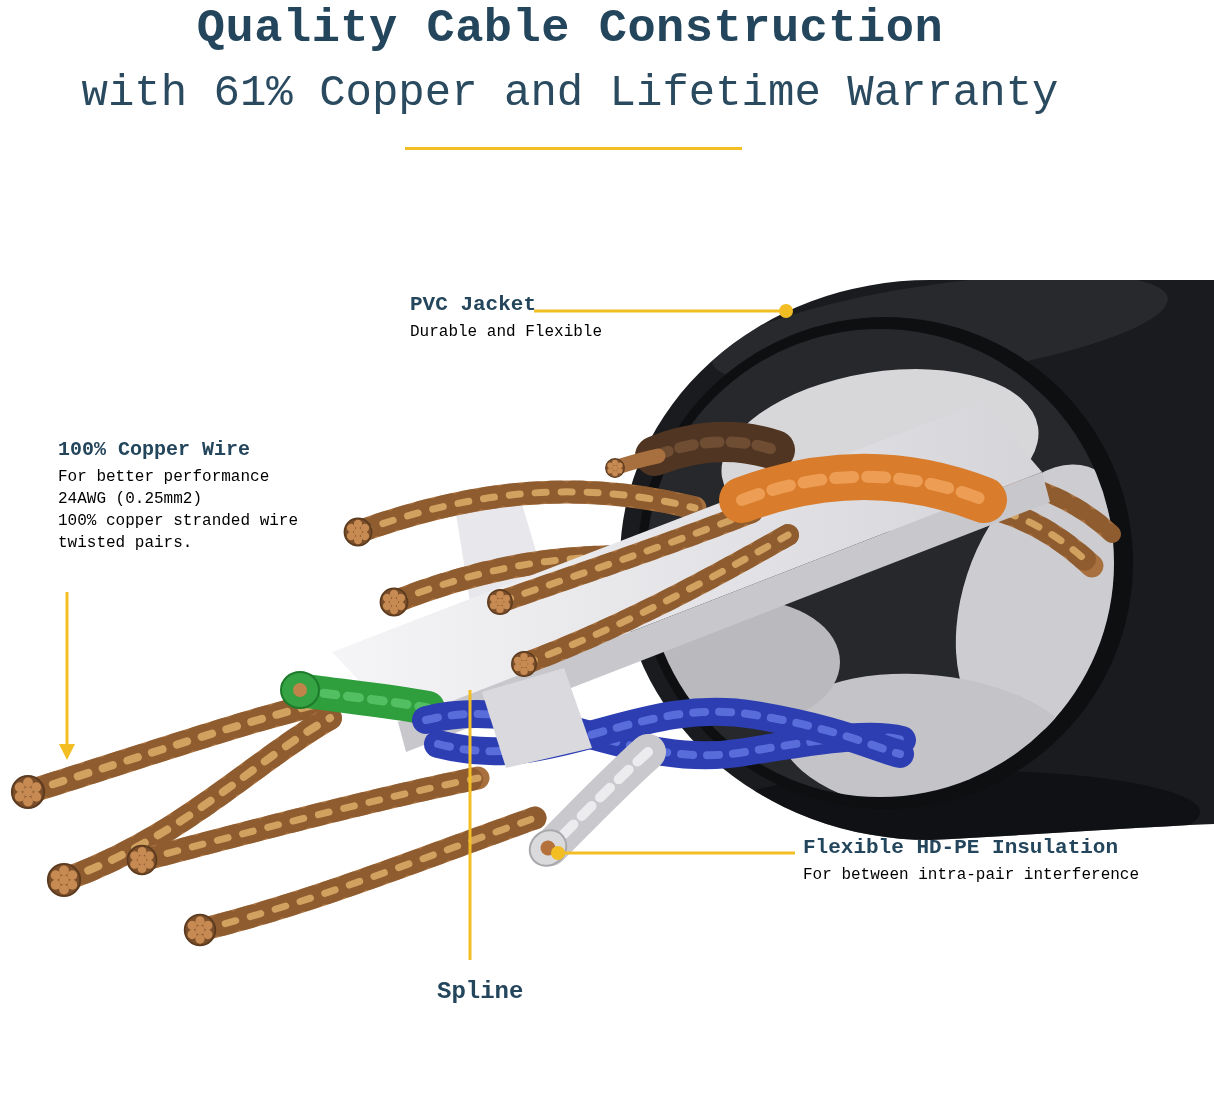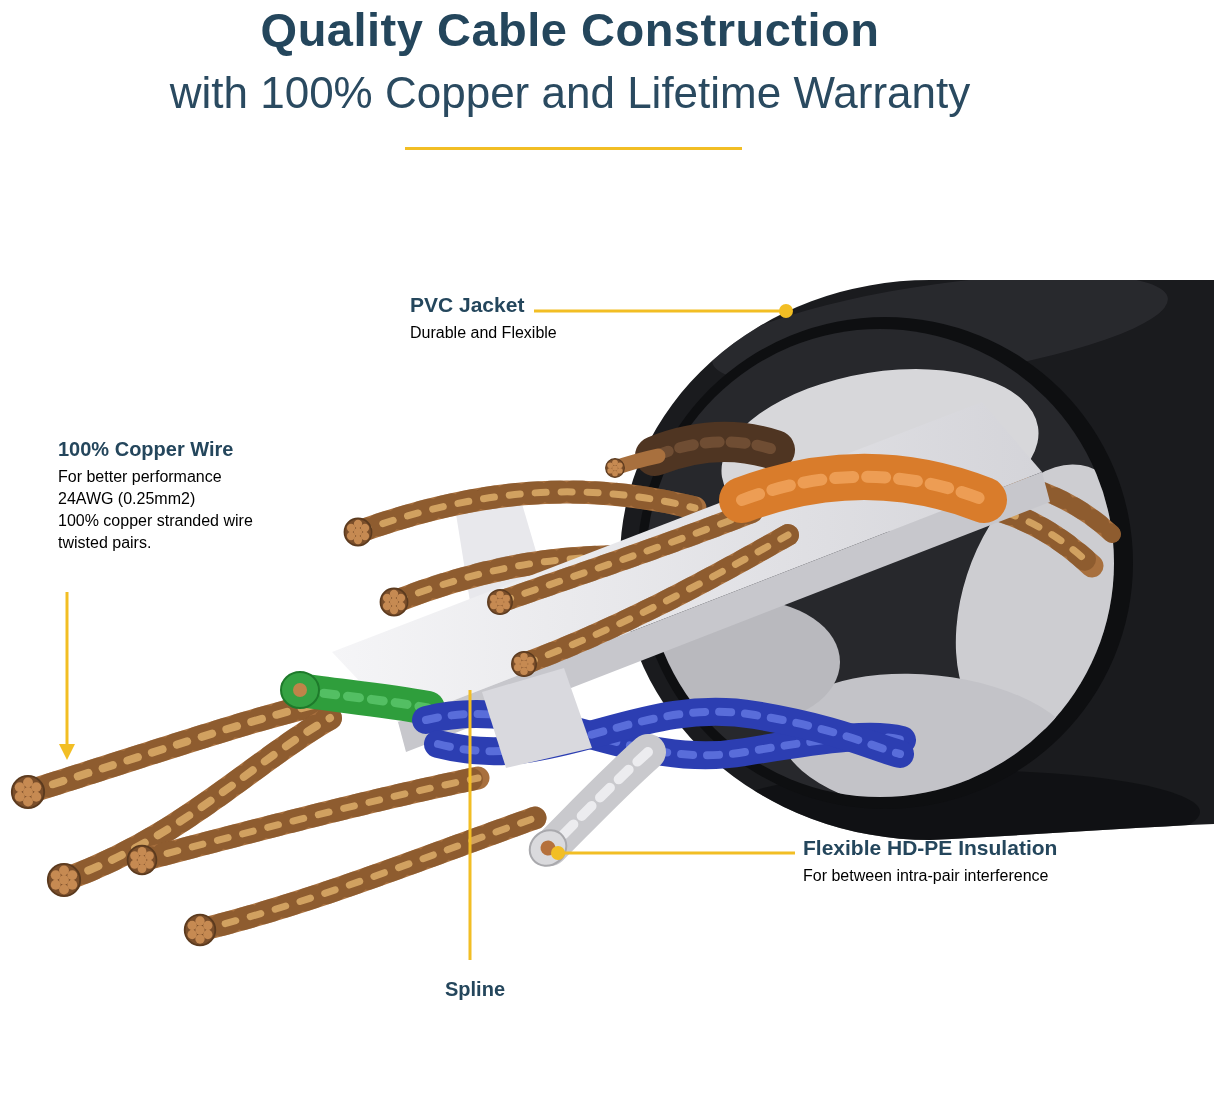--- a/index.html
+++ b/index.html
@@ -1,19 +1,19 @@
 <!DOCTYPE html>
 <html><head>
 <meta charset="utf-8">
 <style>
   html, body { margin: 0; padding: 0; background: #ffffff; }
   .page {
     position: relative; width: 1214px; height: 1110px;
     background: #ffffff; overflow: hidden;
-    font-family: Liberation Sans, sans-serif;
+    font-family: Liberation Mono, monospace;
   }
   .main-title {
     position: absolute; top: 2px; left: 0; width: 1140px; margin: 0;
     text-align: center; font-size: 47px; font-weight: 700;
     color: #24465c; letter-spacing: 0.5px;
   }
   .sub-title {
     position: absolute; top: 68px; left: 0; width: 1140px; margin: 0;
     text-align: center; font-size: 44px; font-weight: 400; color: #2a4a60;
   }
@@ -23,21 +23,21 @@
   }
   .callout { position: absolute; }
   .co-title { font-size: 21px; font-weight: 700; color: #24465c; margin: 0 0 5px 0; }
   .co-body  { font-size: 16px; color: #000000; white-space: pre-line; margin: 0; line-height: 22px; }
   #co-pvc        { left: 410px; top: 293px; }
   #co-copper     { left: 58px;  top: 438px; }
   #co-copper .co-title { font-size: 20px; }
   #co-copper .co-body  { line-height: 22px; }
   #co-insulation { left: 803px; top: 836px; }
   #co-spline     { left: 437px; top: 978px; }
-  #co-spline .co-title { font-size: 20px; margin-left: 8px; }
+  #co-spline .co-title { font-size: 24px; }
   #co-spline .co-body  { line-height: 25px; }
   svg.art { position: absolute; top: 0; left: 0; }
 
   
   .cu-base { stroke:#a8703e; fill:none; stroke-linecap:round; }
   .cu-dark { stroke:#7d4f26; fill:none; stroke-linecap:round; stroke-dasharray:9 13; opacity:.6; }
   .cu-lite { stroke:#d8a866; fill:none; stroke-linecap:round; stroke-dasharray:11 15; opacity:.9; }
   .or-base { stroke:#d97c2b; fill:none; stroke-linecap:round; }
   .or-lite { stroke:#f0a35c; fill:none; stroke-linecap:round; stroke-dasharray:18 14; opacity:.85; }
   .bl-base { stroke:#2c3eb2; fill:none; stroke-linecap:round; }
@@ -215,21 +215,21 @@
       <circle cx="786" cy="311" r="7" fill="#F2BE24" stroke="none"></circle>
       <line x1="67" y1="592" x2="67" y2="744" stroke-width="3"></line>
       <polygon points="59,744 75,744 67,760" fill="#F2BE24" stroke="none"></polygon>
       <line x1="558" y1="853" x2="795" y2="853" stroke-width="3"></line>
       <circle cx="558" cy="853" r="7" fill="#F2BE24" stroke="none"></circle>
       <line x1="470" y1="690" x2="470" y2="960" stroke-width="3"></line>
     </g>
   </svg>
 
   <h1 class="main-title">Quality Cable Construction</h1>
-  <h2 class="sub-title">with 100% Copper and Lifetime Warranty</h2>
+  <h2 class="sub-title">with 61% Copper and Lifetime Warranty</h2>
   <div class="divider"></div>
 
   <div class="callout" id="co-pvc">
     <p class="co-title">PVC Jacket</p>
     <p class="co-body">Durable and Flexible</p>
   </div>
 
   <div class="callout" id="co-copper">
     <p class="co-title">100% Copper Wire</p>
     <p class="co-body">For better performance

